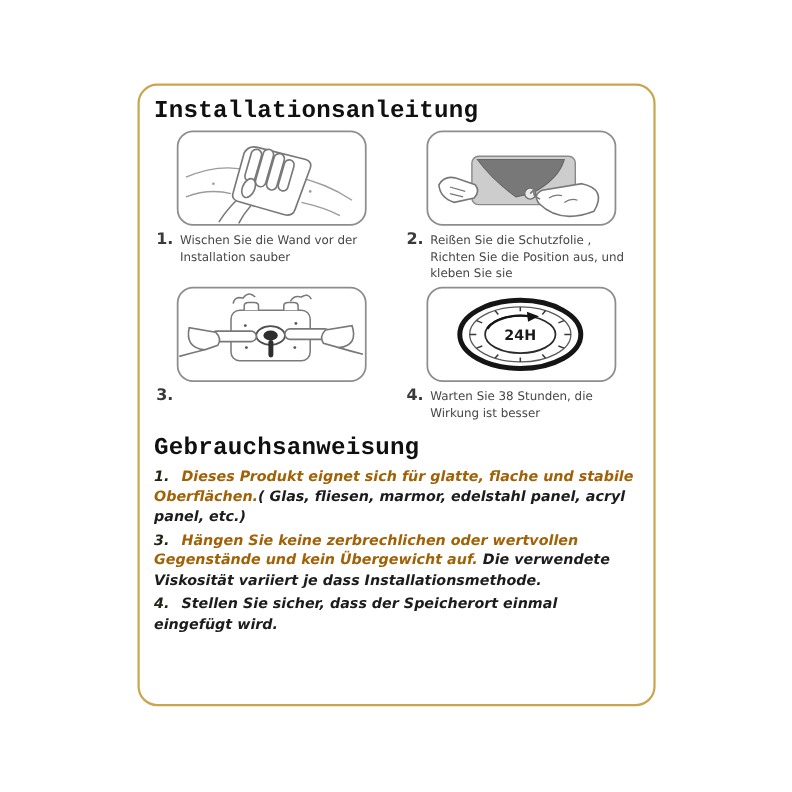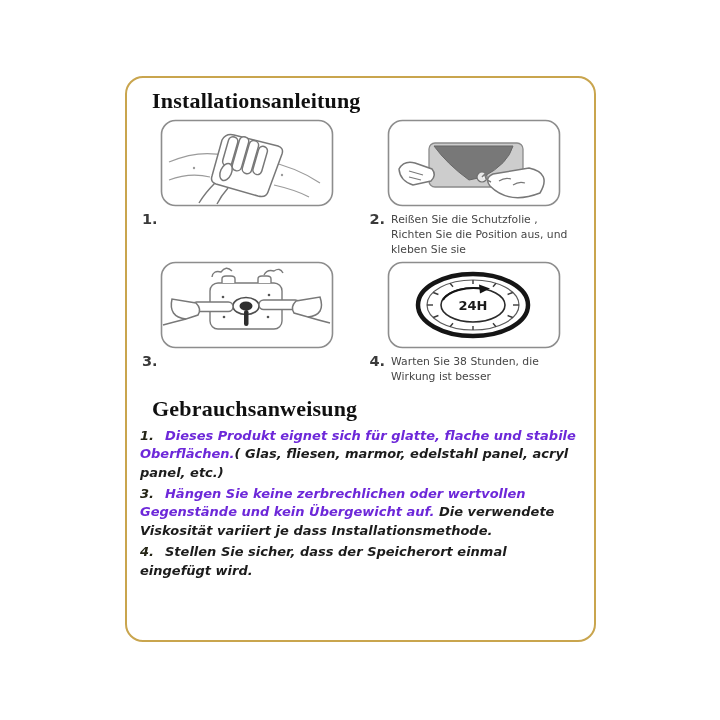--- a/index.html
+++ b/index.html
@@ -6,35 +6,35 @@
   body{
     width:720px;height:720px;background:#ffffff;position:relative;
     font-family:"DejaVu Sans",sans-serif;overflow:hidden;
   }
   .sheet{
     position:absolute;left:125px;top:76px;width:471px;height:566px;
     border:2px solid #c9a54e;border-radius:18px;box-sizing:border-box;
     background:#fff;padding:8px 13px 10px 13px;
   }
   .serif-title{
-    font-family:Liberation Serif, serif;
-    font-size:22px;font-weight:bold;color:#101010;margin:2px 0 5px 12px;
+    font-family:Liberation Mono, monospace;
+    font-size:22px;font-weight:bold;color:#101010;margin:2px 0 5px 0;
     letter-spacing:.2px;
   }
   .steps{display:grid;grid-template-columns:1fr 1fr;column-gap:14px;row-gap:4px;}
   .step{display:flex;flex-direction:column;}
   .illus{align-self:center;display:block;}
   .cap{display:flex;align-items:flex-start;margin-top:5px;padding-left:2px;}
   .cap .num{font-weight:bold;font-size:14.5px;color:#3a3a3a;margin-right:6px;line-height:1.1;}
   .cap .txt{font-size:10.8px;color:#464646;line-height:1.4;max-width:212px;}
   .usage-title{margin-top:11px;}
   .usage{font-style:italic;font-weight:bold;font-size:13px;color:#1c1c1c;line-height:1.44;margin-top:3px;}
   .usage p{margin:0 0 2px 0;}
   .usage .num{margin-right:11px;color:#242415;}
-  .hl{color:#6d28d9;}
+  .hl{color:#a16207;}
 </style>
 </head>
 <body>
 
 <div class="sheet">
 
   <div class="serif-title">Installationsanleitung</div>
 
   <div class="steps">
 
@@ -59,20 +59,21 @@
           </g>
           <ellipse cx="66" cy="53" rx="5.5" ry="9" transform="rotate(24 66 53)"></ellipse>
         </g>
         <g fill="none" stroke="#787878" stroke-width="1.4">
           <path d="M55,64 Q45,74 39,84"></path>
           <path d="M68,69 Q61,77 57,85"></path>
         </g>
       </svg>
       <div class="cap">
         <span class="num">1.</span>
+        <span class="txt">Wischen Sie die Wand vor der Installation sauber</span>
       </div>
     </div>
 
     <div class="step">
       <svg class="illus" width="174" height="88" viewBox="0 0 174 88">
         <rect x="1.5" y="1.5" width="171" height="85" rx="14" fill="#fff" stroke="#8d8d8d" stroke-width="1.6"></rect>
         <rect x="42" y="24" width="94" height="44" rx="6" fill="#cdcdcd" stroke="#8a8a8a" stroke-width="1.3"></rect>
         <path d="M47,27 L126,27 Q121,45 96,58 L82,61 Q60,45 47,27 Z" fill="#787878" stroke="#676767" stroke-width="1"></path>
         <circle cx="95" cy="58" r="5" fill="#e9e9e9" stroke="#6f6f6f" stroke-width="1.2"></circle>
         <g fill="#fff" stroke="#787878" stroke-width="1.5">

